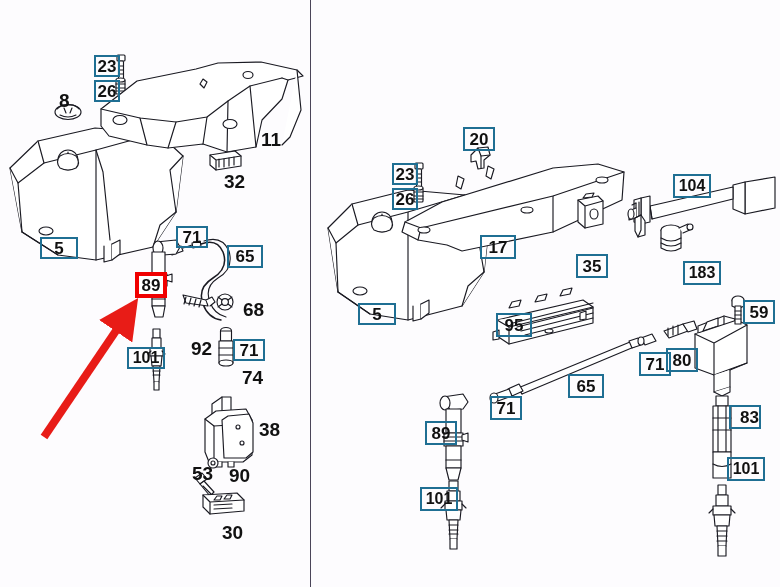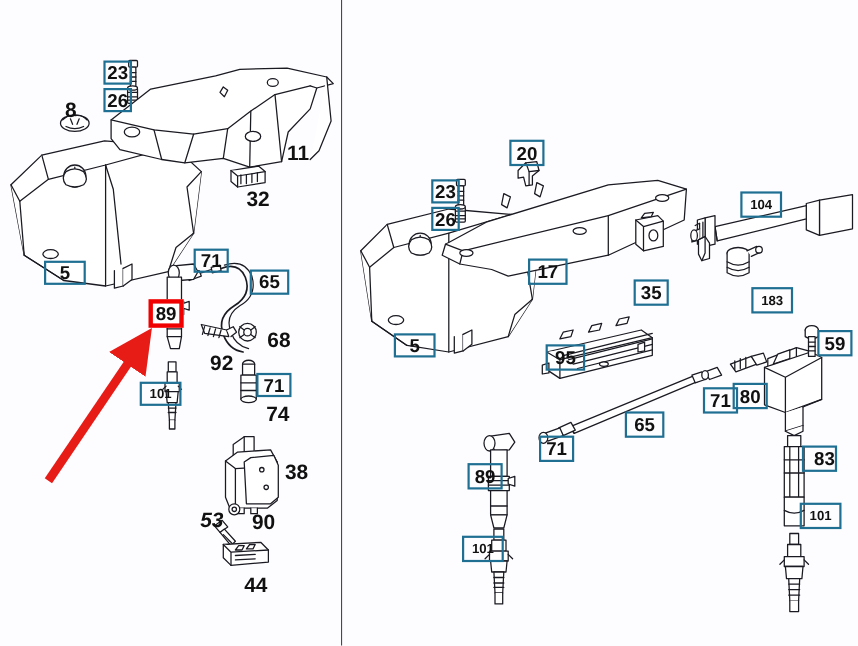--- a/index.html
+++ b/index.html
@@ -21,21 +21,21 @@
     color:#111;
     font-size:17px;
     font-weight:700;
     line-height:1;
     display:flex;
     align-items:center;
     justify-content:center;
     letter-spacing:0px;
     font-family:"Liberation Sans", sans-serif;
   }
-  .callout.wide{font-size:12px;}
+  .callout.wide{font-size:16px;}
   .plainlabel{
     position:absolute;
     color:#111;
     font-size:19px;
     font-weight:700;
     font-family:"Liberation Sans", sans-serif;
     line-height:1;
   }
   .callout.highlight{
     border:4px solid #f00000;
@@ -406,26 +406,26 @@
       <span>101</span>
     </div>
   <div class="callout" style="left:233px;top:339px;width:32px;height:22px;">
       <span>71</span>
     </div>
 
   <div class="plainlabel" style="left:59px;top:91px;">8</div>
   <div class="plainlabel" style="left:261px;top:130px;">11</div>
   <div class="plainlabel" style="left:224px;top:172px;">32</div>
   <div class="plainlabel" style="left:243px;top:300px;">68</div>
-  <div class="plainlabel" style="left:191px;top:321px;">92</div>
+  <div class="plainlabel" style="left:191px;top:339px;">92</div>
   <div class="plainlabel" style="left:242px;top:368px;">74</div>
   <div class="plainlabel" style="left:259px;top:420px;">38</div>
   <div class="plainlabel" style="left:229px;top:466px;">90</div>
-  <div class="plainlabel" style="left:182px;top:464px;font-style:italic;">53</div>
-  <div class="plainlabel" style="left:222px;top:523px;">44</div>
+  <div class="plainlabel" style="left:192px;top:464px;">53</div>
+  <div class="plainlabel" style="left:222px;top:523px;">30</div>
 
   <div class="callout" style="left:463px;top:127px;width:32px;height:24px;">
       <span>20</span>
     </div>
   <div class="callout" style="left:392px;top:163px;width:26px;height:22px;">
       <span>23</span>
     </div>
   <div class="callout" style="left:392px;top:188px;width:26px;height:22px;">
       <span>26</span>
     </div>

